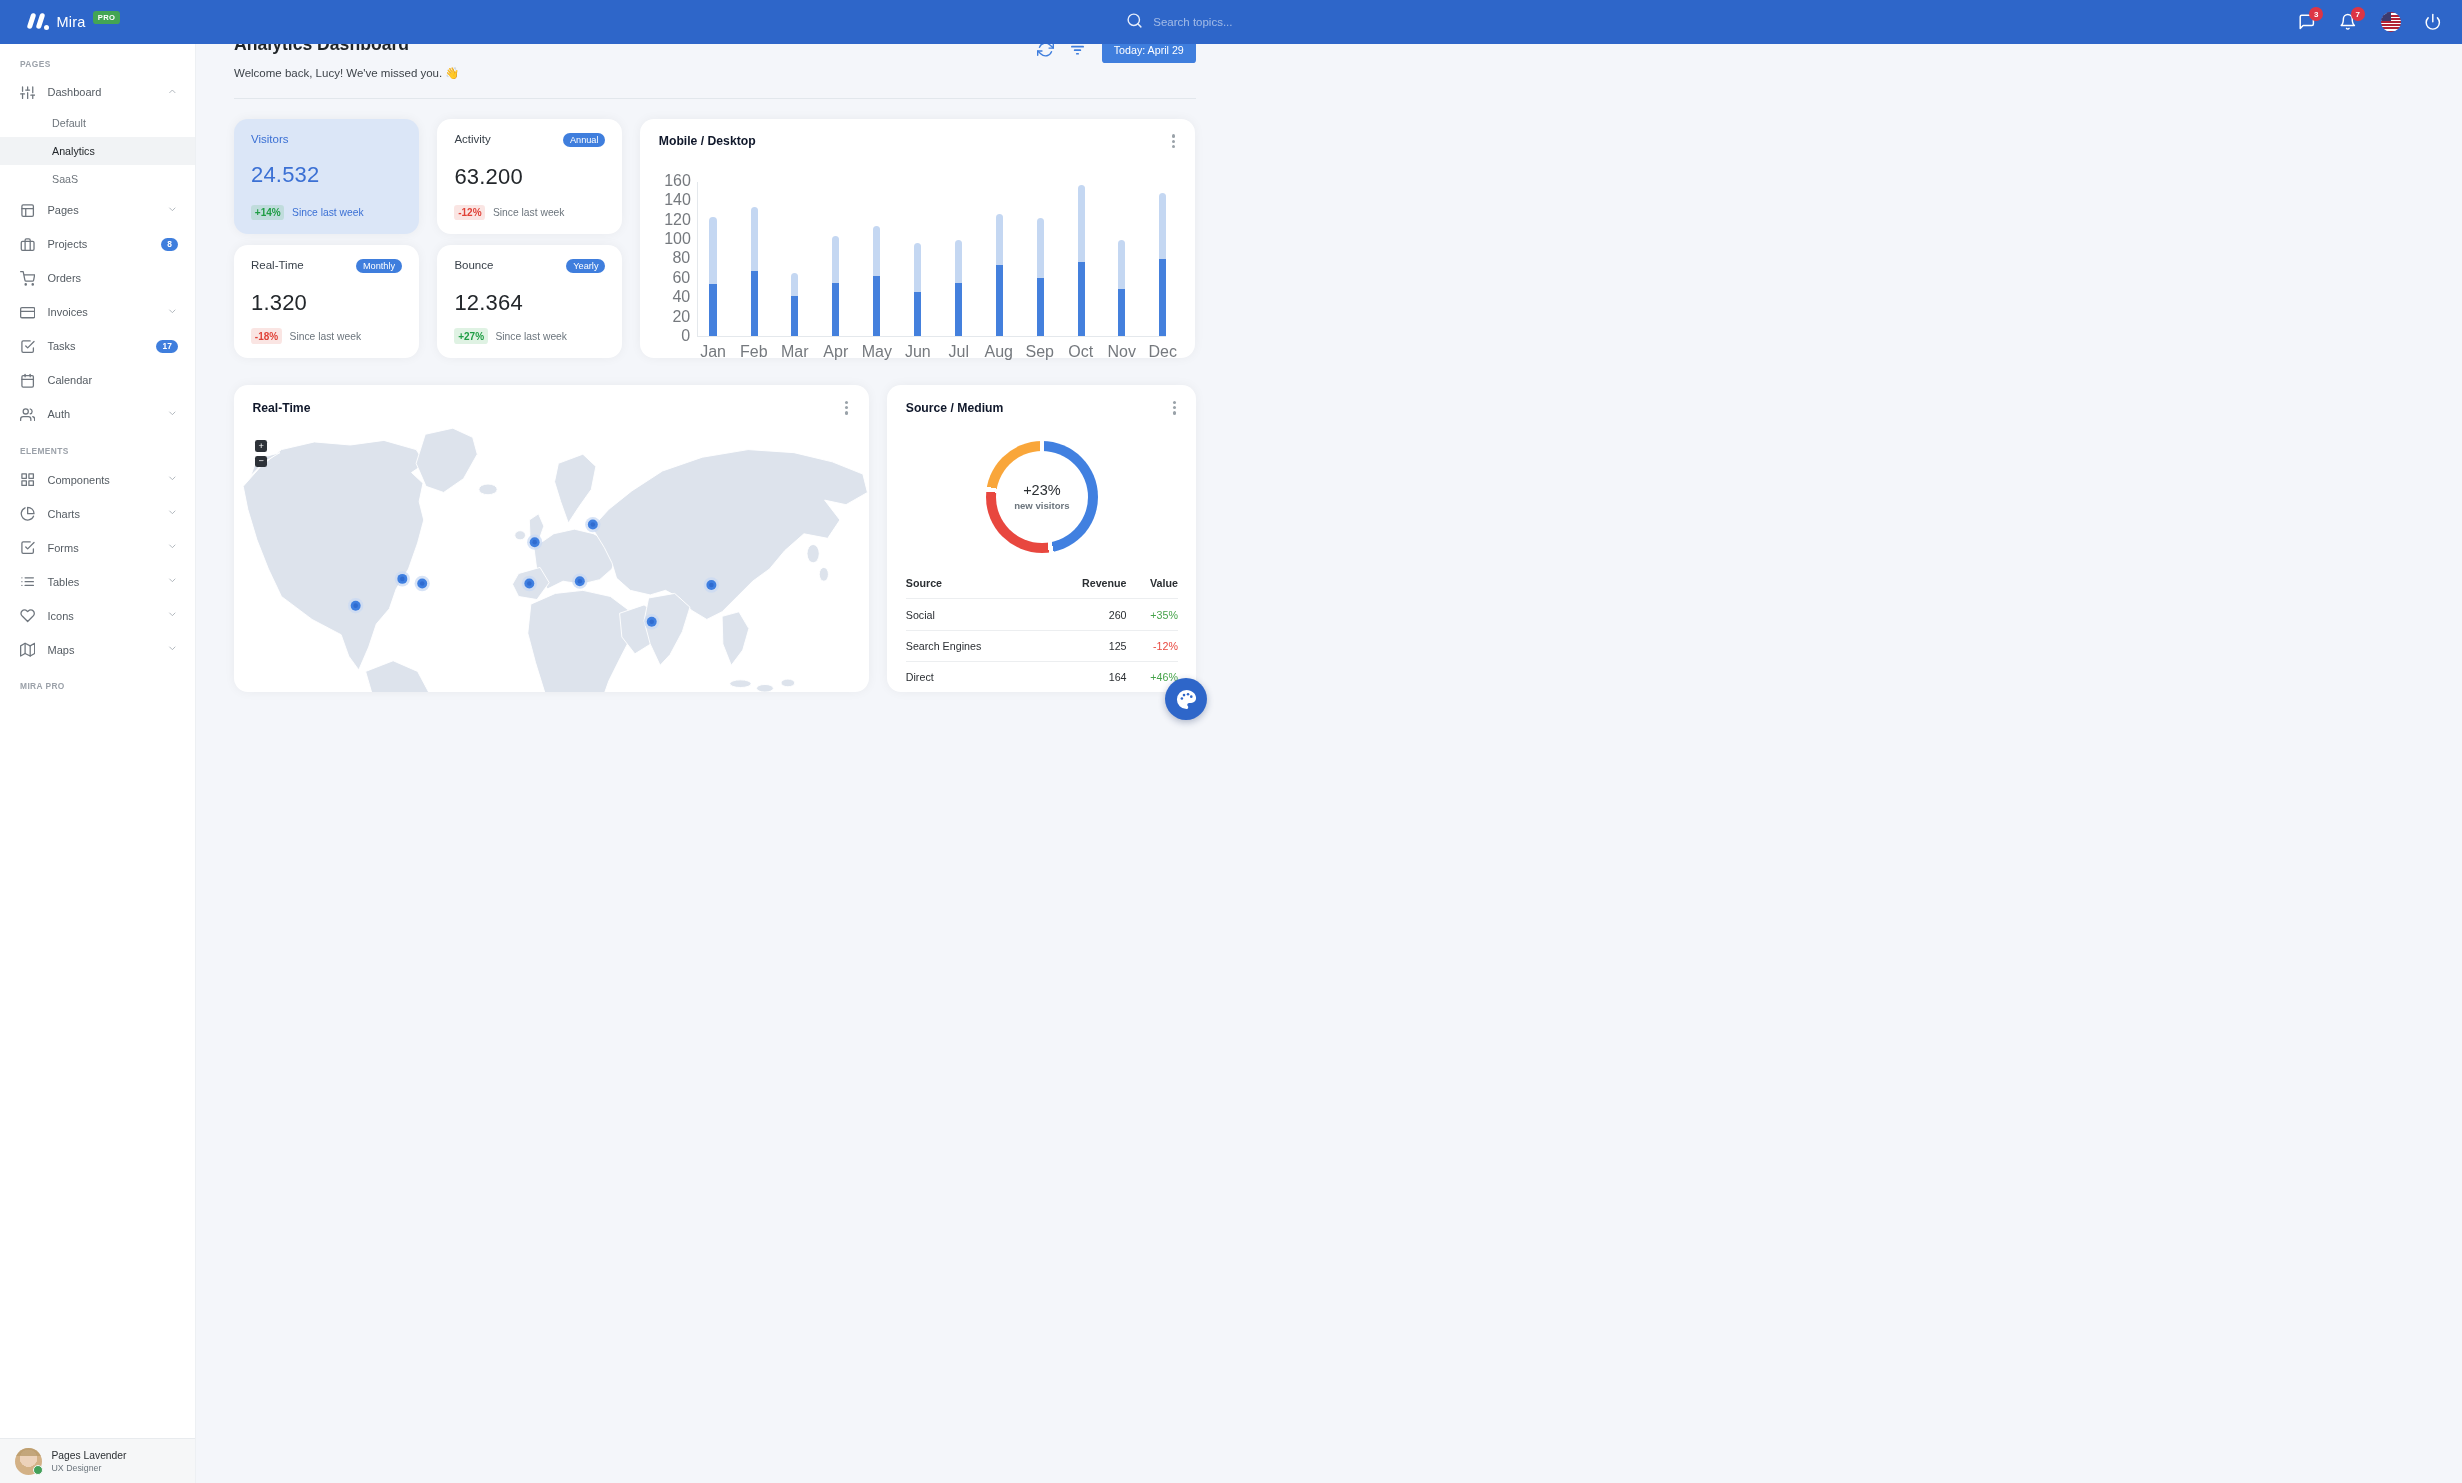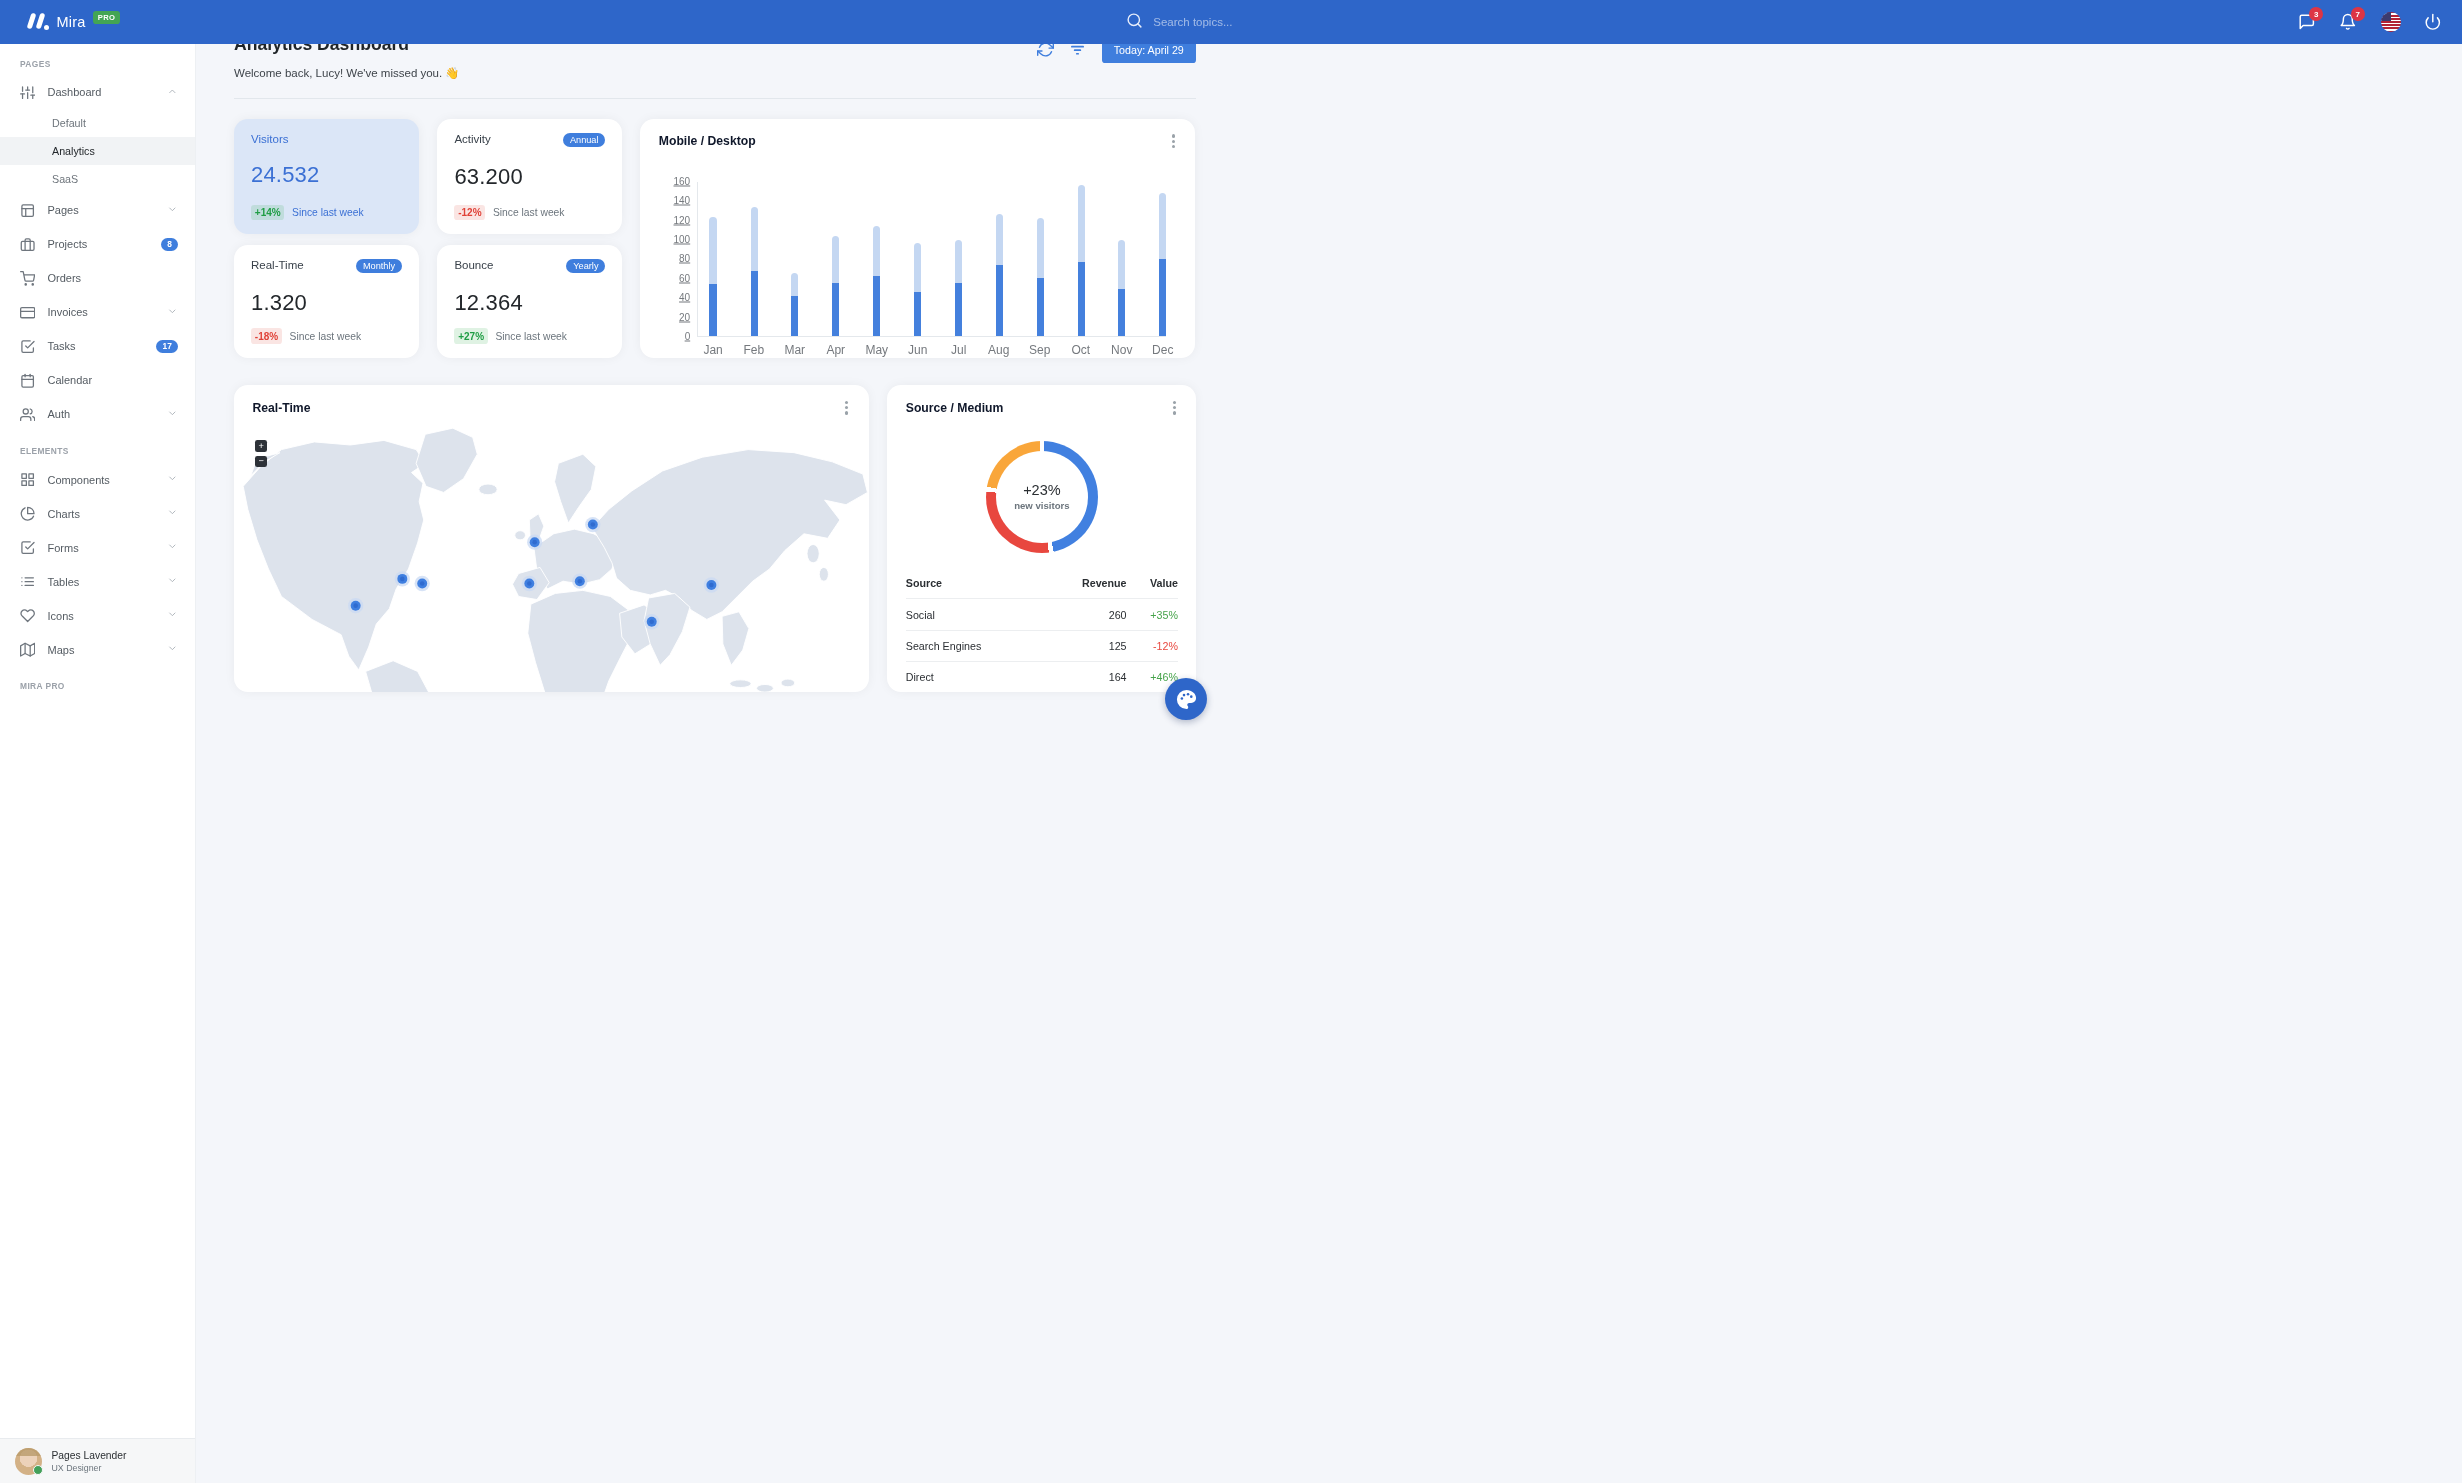--- a/index.html
+++ b/index.html
@@ -73,22 +73,22 @@
   .chip.up { color:#1f9d44; background:rgba(40,167,69,.15); }
   .chip.down { color:#e04238; background:rgba(220,70,60,.14); }
   .stat-note { font-size:10.3px; color:#6c757d; }
 
   .chart-card { padding:15.3px 18.4px; position:relative; }
   .card-title { font-size:12.2px; font-weight:700; color:#0f172a; }
   .kebab { position:absolute; top:13.8px; right:15.3px; width:13.8px; height:17px; cursor:pointer; display:flex; flex-direction:column; align-items:center; justify-content:center; gap:2.3px; }
   .kebab i { width:3.1px; height:3.1px; border-radius:50%; background:#9aa2a9; }
 
   .chart-area { position:relative; margin:34px 10.7px 0 38px; height:155px; border-left:0.8px solid #e4e8ec; border-bottom:0.8px solid #e4e8ec; }
-  .ylab { position:absolute; right:calc(100% + 7.6px); width:26px; text-align:right; font-size:10px; color:#75797e; transform:translateY(50%);text-decoration:underline; }
-  .xlab { position:absolute; top:calc(100% + 6.9px); transform:translateX(-50%); font-size:12px; color:#75797e; }
+  .ylab { position:absolute; right:calc(100% + 7.6px); width:26px; text-align:right; font-size:16px; color:#75797e; transform:translateY(50%); }
+  .xlab { position:absolute; top:calc(100% + 6.9px); transform:translateX(-50%); font-size:16px; color:#75797e; }
   .bar { position:absolute; bottom:0; width:7.3px; display:flex; flex-direction:column-reverse; }
   .bar .seg-a { width:100%; }
   .bar .seg-b { width:100%; border-radius:3.8px 3.8px 0 0; }
 
   .grid-bottom { display:grid; grid-template-columns:635px 309px; column-gap:18.4px; margin-top:27.5px; }
   .map-card { position:relative; padding:15.3px 18.4px; height:307px; overflow:hidden; }
   .map-wrap { position:absolute; left:0; right:0; top:34px; bottom:0; }
   .map-zoom { position:absolute; left:21.4px; top:55px; display:flex; flex-direction:column; gap:3.8px; z-index:5; }
   .zoom-btn { width:11.5px; height:11.5px; background:#2d3238; color:#fff; border:none; border-radius:2.3px; font-size:9.2px; line-height:10px; text-align:center; cursor:pointer; font-family:"Liberation Sans",sans-serif; padding:0; }
 

